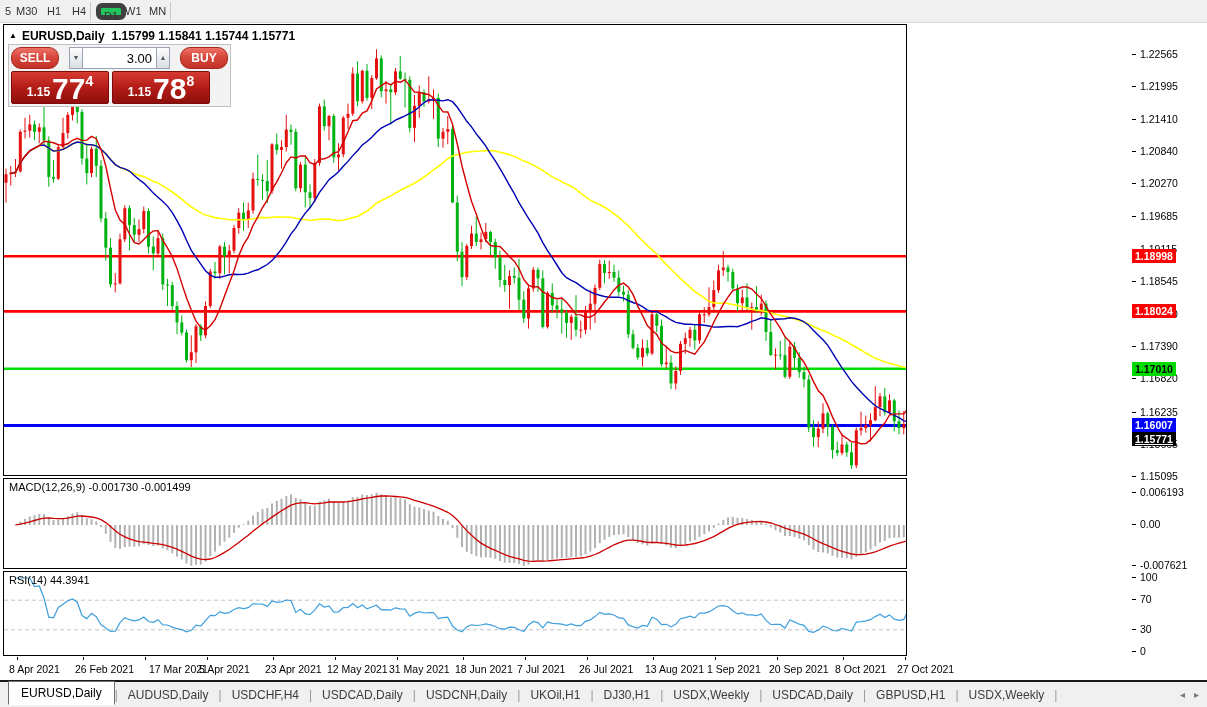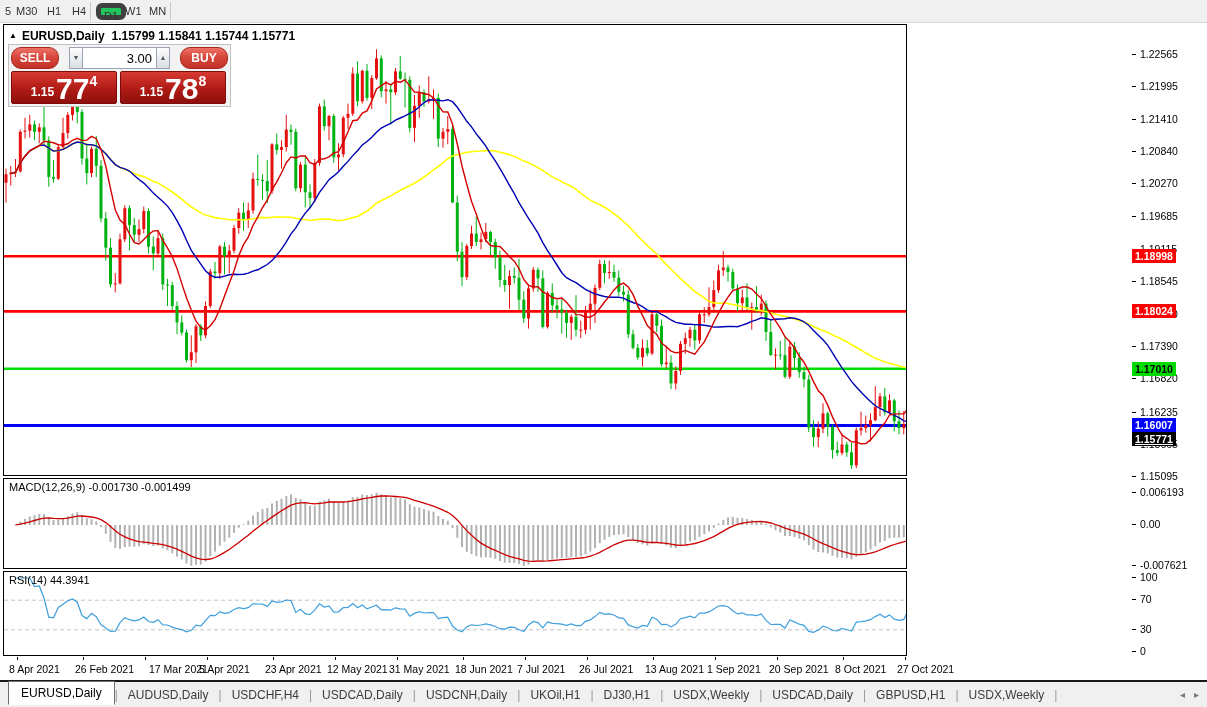--- a/index.html
+++ b/index.html
@@ -29,21 +29,21 @@
   #tp-row1{display:flex;height:22px;margin-bottom:2px}
   .tp-btn{width:48px;color:#fff;font-size:12px;font-weight:bold;text-align:center;line-height:20px;
     background:linear-gradient(180deg,#ef7166 0%,#d6473c 45%,#c33227 100%);
     border:1px solid #a8281f;border-radius:10px;cursor:pointer}
   .spin-btn{width:14px;font-size:7px;color:#555;text-align:center;line-height:20px;
     background:linear-gradient(180deg,#fdfdfd,#d8dde4);border:1px solid #9aa4b0;cursor:pointer}
   #vol-input{width:73px;font-size:13px;text-align:right;padding-right:4px;
     border:1px solid #9aa4b0;border-left:none;border-right:none;font-family:"Liberation Sans",sans-serif}
   .tp-gap{flex:1}
   #tp-row2{display:flex;height:33px}
-  .quote-tile{width:106px;display:flex;align-items:flex-end;justify-content:center;color:#fff;
+  .quote-tile{width:98px;display:flex;align-items:flex-end;justify-content:center;color:#fff;
     background:linear-gradient(180deg,#d63a32 0%,#b01b15 55%,#8d0f0c 100%);
     border:1px solid #7c0d0a;border-radius:2px}
   .quote-tile .qsmall{font-size:12px;font-weight:bold;margin:0 2px 4px 0}
   .quote-tile .qbig{font-size:30px;font-weight:bold;line-height:29px}
   .quote-tile .qsup{font-size:14px;font-weight:bold;align-self:flex-start;margin-top:1px}
   #tile-sep{width:3px}
   
   #price-axis{position:absolute;left:1132px;top:0;width:75px;height:680px;background:#fff;z-index:4}
   .tick{position:absolute;left:0;padding-left:8px;font-size:10.5px;color:#000;white-space:nowrap}
   .tick::before{content:"";position:absolute;left:0;top:6px;width:4px;height:1px;background:#000}

